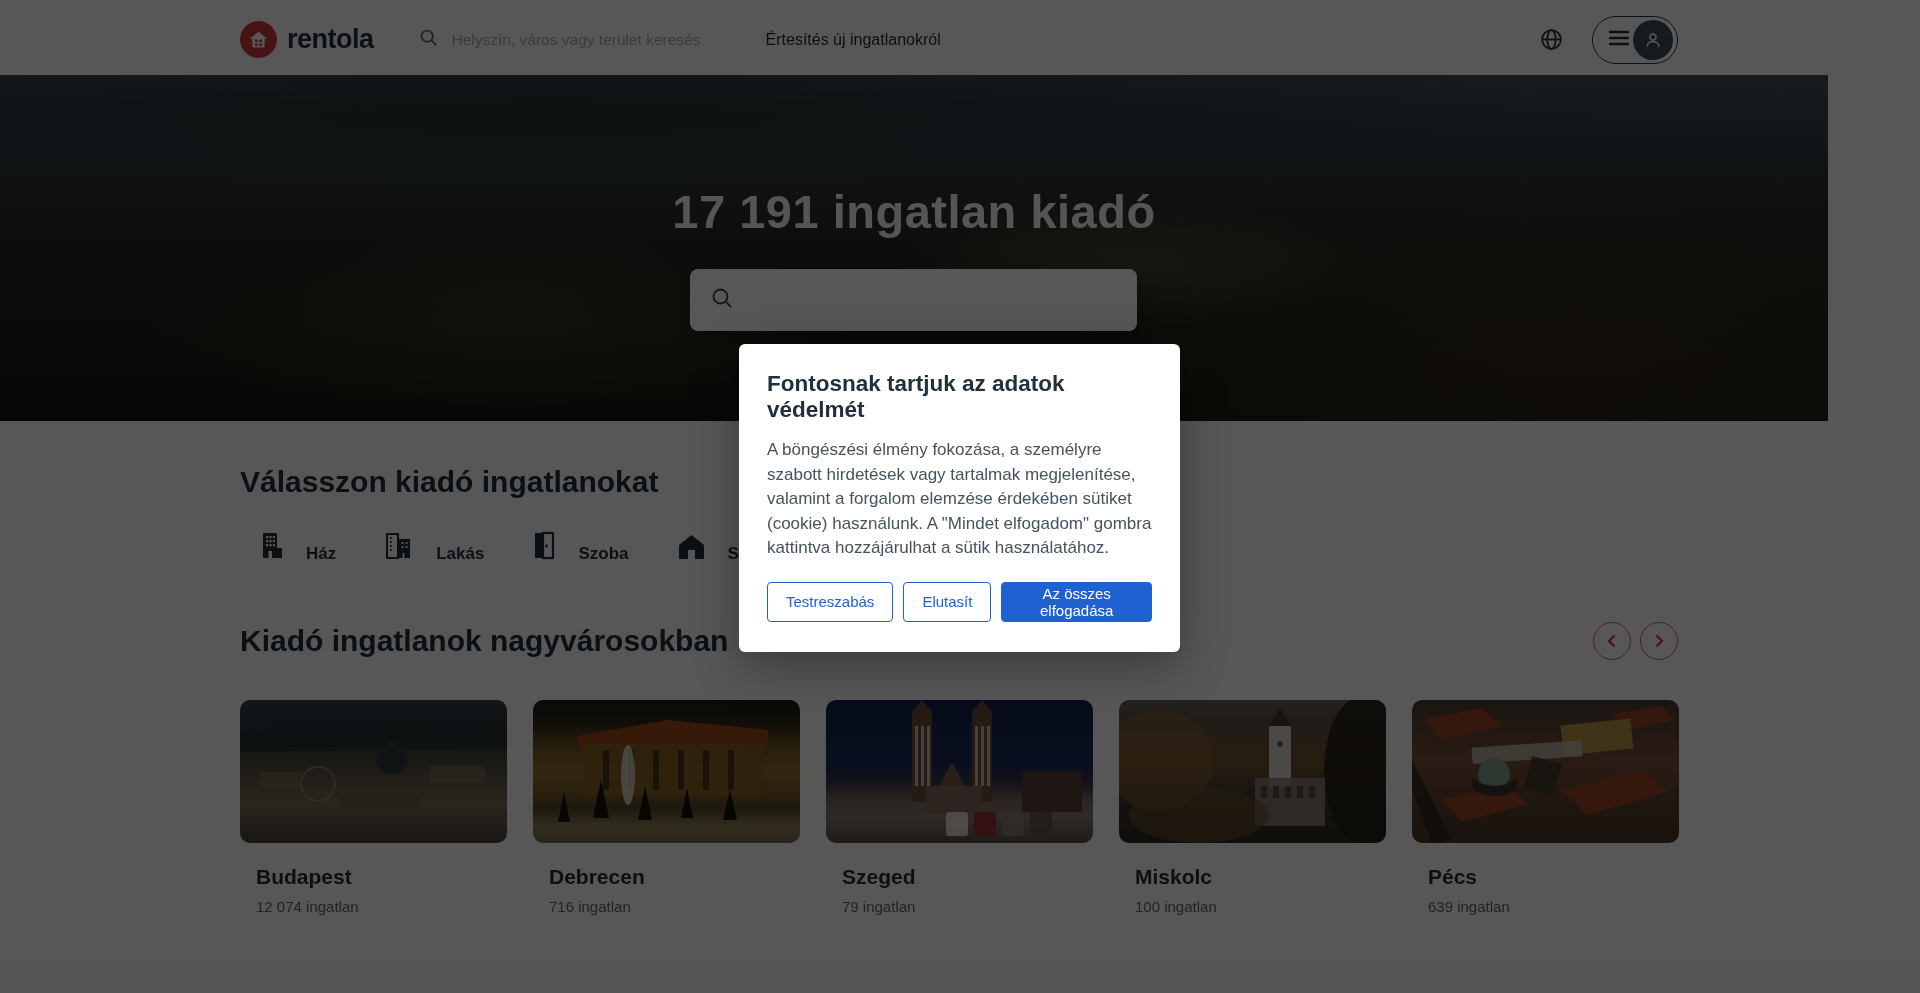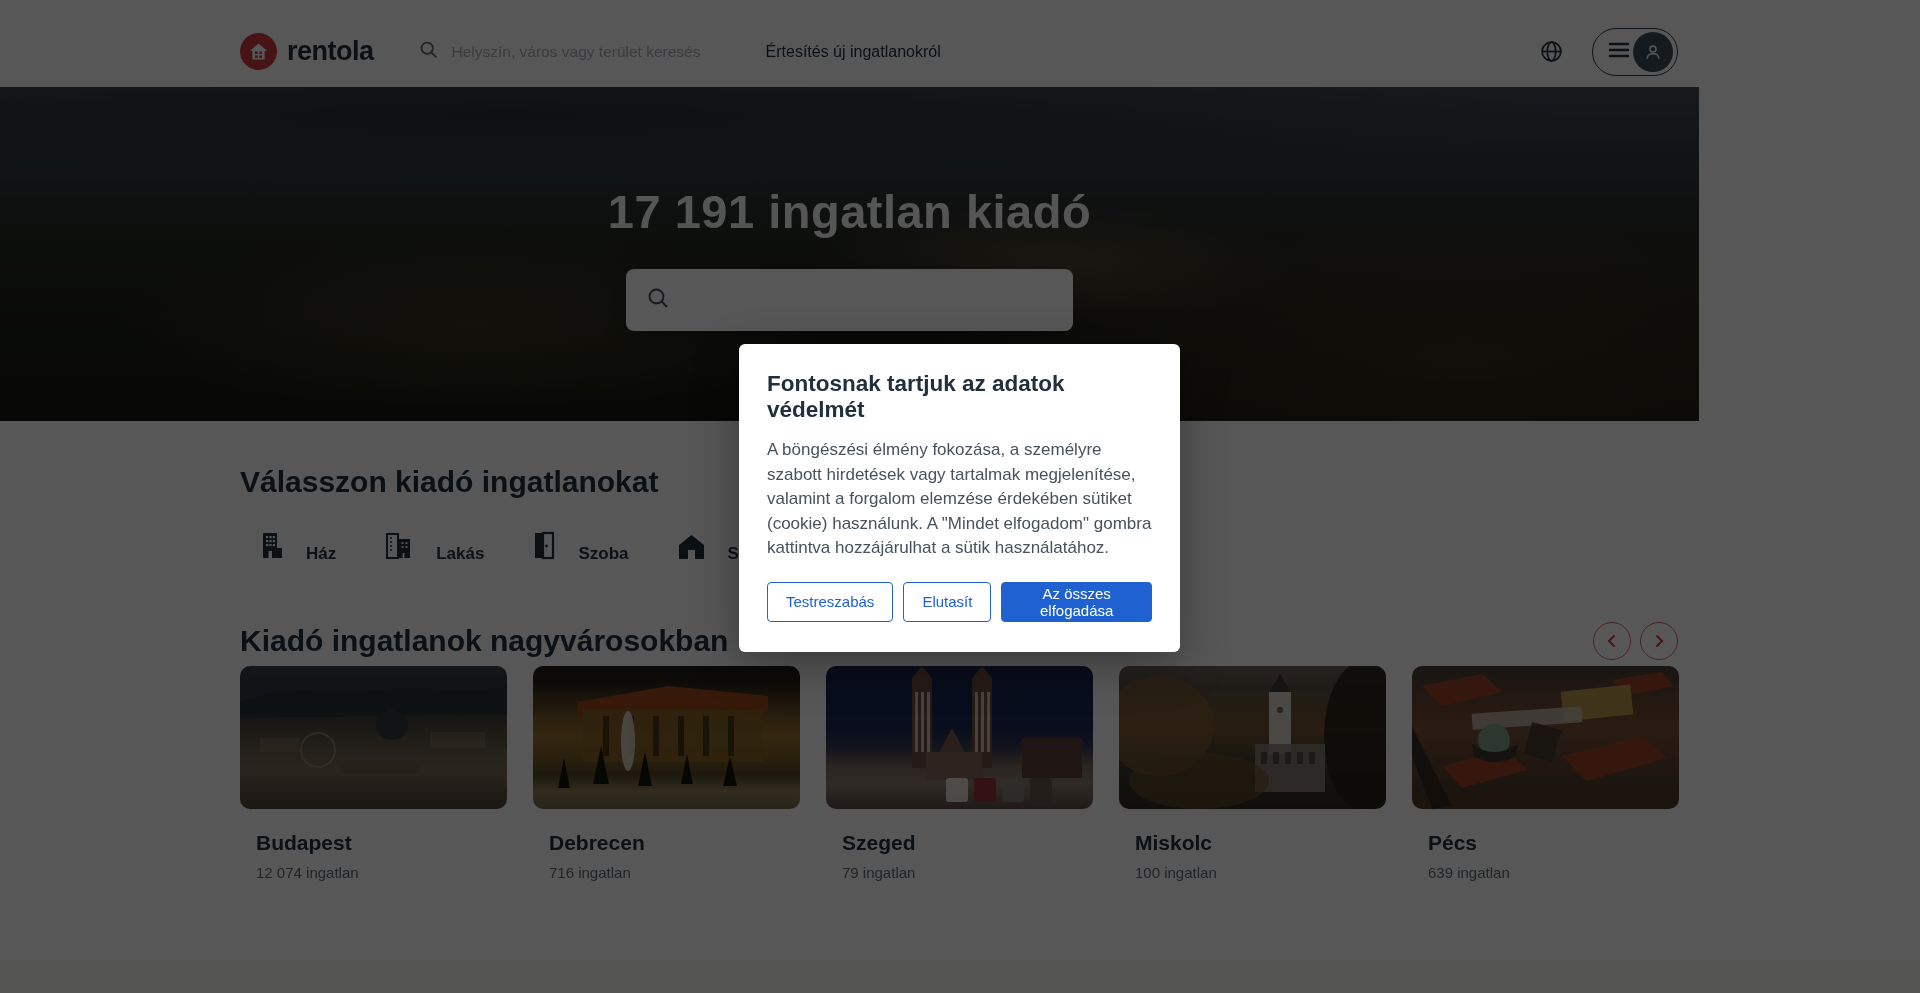--- a/index.html
+++ b/index.html
@@ -1,40 +1,40 @@
 <!DOCTYPE html>
 <html><head>
 <meta charset="utf-8">
 <style>
   * { margin:0; padding:0; box-sizing:border-box; }
   html,body { width:1920px; height:993px; overflow:hidden; }
   body { font-family:"Liberation Sans","DejaVu Sans",sans-serif; background:#ffffff; position:relative; }
 
   
-  .header { position:absolute; top:16px; left:0; width:1920px; height:71px; background:#fff;
+  .header { position:absolute; top:4px; left:0; width:1920px; height:71px; background:#fff;
             display:flex; align-items:center; padding:0 242px 0 240px; z-index:10; }
   .brand { display:flex; align-items:center; gap:10px; cursor:pointer; }
   .brand-badge { width:37px; height:37px; border-radius:50%; background:#d2393f;
                  display:flex; align-items:center; justify-content:center; }
   .brand-name { font-size:27px; font-weight:700; color:#22303e; letter-spacing:-0.5px; }
   .hdr-search { display:flex; align-items:center; gap:13px; margin-left:44px; width:300px; }
   .hdr-search input { border:none; outline:none; background:transparent; font-size:15.5px;
                       color:#22303e; width:260px; font-family:inherit; }
   .hdr-search input::placeholder { color:#a7aeb6; }
   .hdr-nav-link { margin-left:48px; font-size:16px; color:#22303e; font-weight:500; cursor:pointer; }
   .hdr-spacer { flex:1; }
   .globe-btn { background:none; border:none; cursor:pointer; margin-right:28px; display:flex; }
   .menu-pill { width:86px; height:48px; border:1.5px solid #2b3a47; border-radius:26px;
                background:#fff; display:flex; align-items:center; justify-content:space-between;
                padding:3px 4px 3px 15px; cursor:pointer; }
   .avatar { width:40px; height:40px; border-radius:50%; background:#3f4c59;
             display:flex; align-items:center; justify-content:center; }
 
   
-  .hero { position:absolute; top:71px; left:0; width:1699px; height:350px; overflow:hidden; }
+  .hero { position:absolute; top:71px; left:0; width:1828px; height:350px; overflow:hidden; }
   .hero-bg { position:absolute; inset:0;
     background:
       radial-gradient(ellipse 340px 90px at 62% 55%, rgba(165,130,85,.30), transparent 70%),
       radial-gradient(ellipse 520px 130px at 28% 72%, rgba(130,100,62,.25), transparent 70%),
       radial-gradient(ellipse 760px 220px at 86% 82%, rgba(95,62,36,.40), transparent 72%),
       radial-gradient(ellipse 1400px 90px at 30% 12%, rgba(38,48,47,.85), transparent 75%),
       linear-gradient(180deg,#46505a 0%,#3a434c 16%,#2e3538 32%,#272c26 48%,#20241d 65%,#171a12 100%);
   }
   .hero-title { position:absolute; top:113px; left:0; width:100%; text-align:center;
                 font-size:47px; font-weight:600; color:rgba(255,255,255,.97); letter-spacing:.5px; }
@@ -52,21 +52,21 @@
   .cat-item { display:flex; align-items:flex-end; gap:22px; cursor:pointer; }
   .cat-label { font-size:17px; font-weight:600; color:#22303e; }
 
   .cities-head { display:flex; align-items:center; justify-content:space-between;
                  margin:58px 242px 0 240px; }
   .arrow-group { display:flex; gap:9px; }
   .arrow-btn { width:38px; height:38px; border-radius:50%; background:transparent;
                border:1.5px solid #d2676d; display:flex; align-items:center; justify-content:center;
                cursor:pointer; }
 
-  .cards { display:flex; gap:26px; margin:6px 0 0 240px; }
+  .cards { display:flex; gap:26px; margin:40px 0 0 240px; }
   .card { width:267px; cursor:pointer; }
   .card-img { width:267px; height:143px; border-radius:10px; overflow:hidden; position:relative; }
   .card-img svg { position:absolute; inset:0; width:100%; height:100%; }
   .card-name { font-size:21px; font-weight:700; color:#22303e; margin:22px 0 0 16px; }
   .card-count { font-size:15px; color:#5f6a74; margin:9px 0 0 16px; }
 
   .img-budapest { background:linear-gradient(180deg,#39424b 0%,#2f3840 18%,#3a3a3a 32%,#55503f 48%,#6e6350 62%,#7b6c55 74%,#5f5444 88%,#4c4335 100%); }
   .img-debrecen { background:linear-gradient(180deg,#1f1e19 0%,#262218 12%,#4a3a20 22%,#7a5c28 36%,#97722e 50%,#7d5e26 64%,#55492b 76%,#94835c 88%,#77684a 100%); }
   .img-szeged   { background:linear-gradient(180deg,#16254e 0%,#1a2b58 44%,#3a3a50 58%,#7c6c62 70%,#8d7d72 82%,#6d5e55 94%,#5a4c44 100%); }
   .img-miskolc  { background:linear-gradient(180deg,#6e655b 0%,#5a5248 14%,#6b5338 30%,#74542f 46%,#4e4431 60%,#3a352a 76%,#2e2a22 100%); }

